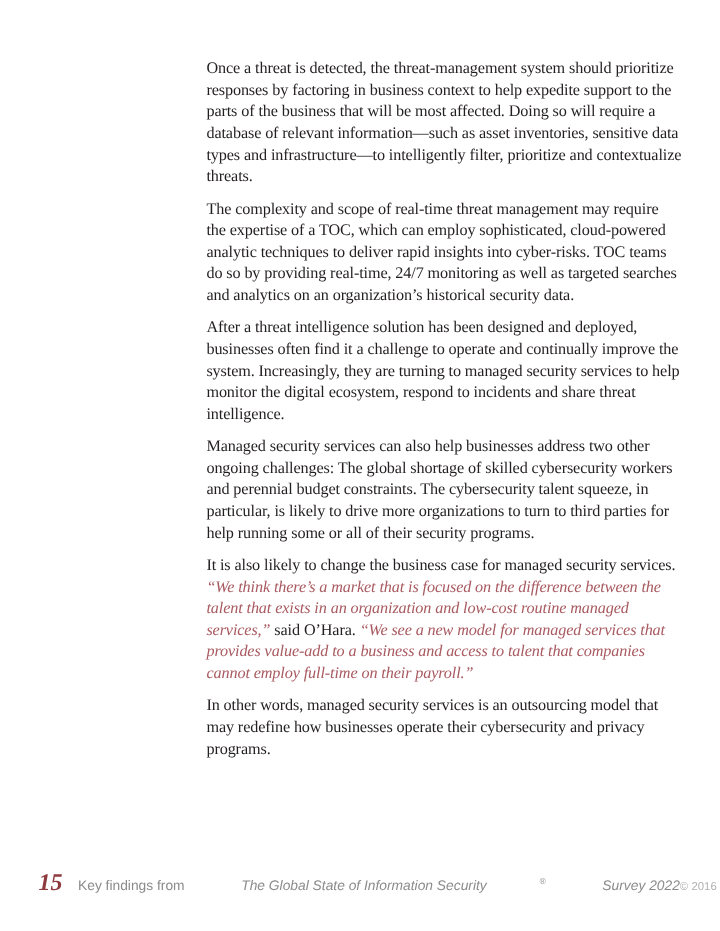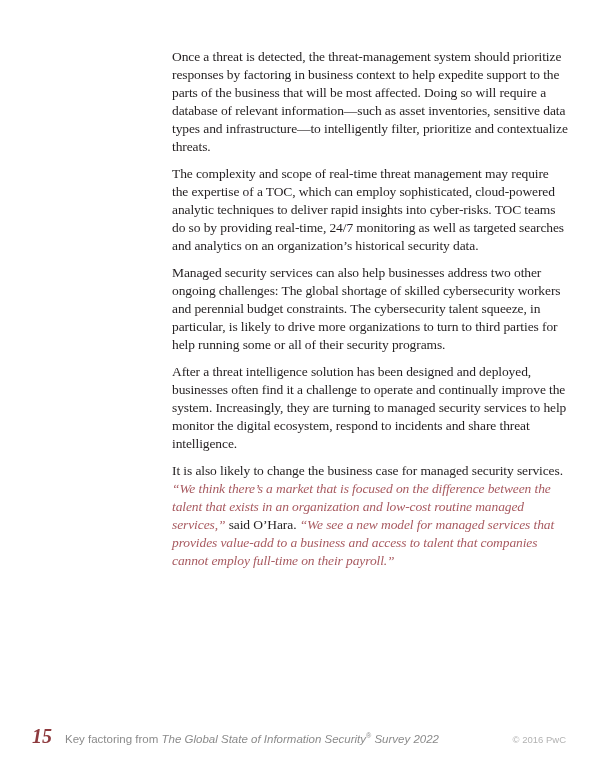--- a/index.html
+++ b/index.html
@@ -54,20 +54,21 @@
   }
   .caption {
     margin-left: 13px;
     font-family: "Liberation Sans", "DejaVu Sans", sans-serif;
     font-size: 11.5px;
     color: var(--footer-gray, #8b8b8b);
     white-space: nowrap;
   }
   .caption .it {
     font-style: italic;
+    margin-left: 44px;
   }
   .caption sup {
     font-size: 7px;
     line-height: 0;
   }
   .copyright {
     margin-left: auto;
     font-family: "Liberation Sans", "DejaVu Sans", sans-serif;
     font-size: 9.5px;
     color: var(--copyright-gray, #b2b2b2);
@@ -77,24 +78,25 @@
 </style>
 </head>
 <body>
 
 <div class="page">
 
   <main class="content">
 
   <p><span class="run-normal">Once a threat is detected, the threat-management system should prioritize responses by factoring in business context to help expedite support to the parts of the business that will be most affected. Doing so will require a database of relevant information—such as asset inventories, sensitive data types and infrastructure—to intelligently filter, prioritize and contextualize threats.</span></p>
       <p><span class="run-normal">The complexity and scope of real-time threat management may require the expertise of a TOC, which can employ sophisticated, cloud-powered analytic techniques to deliver rapid insights into cyber-risks. TOC teams do so by providing real-time, 24/7 monitoring as well as targeted searches and analytics on an organization’s historical security data.</span></p>
+      <p><span class="run-normal">After a threat intelligence solution has been designed and deployed, businesses often find it a challenge to operate and continually improve the system. Increasingly, they are turning to managed security services to help monitor the digital ecosystem, respond to incidents and share threat intelligence.</span></p>
       <p><span class="run-normal">Managed security services can also help businesses address two other ongoing challenges: The global shortage of skilled cybersecurity workers and perennial budget constraints. The cybersecurity talent squeeze, in particular, is likely to drive more organizations to turn to third parties for help running some or all of their security programs.</span></p>
-      <p><span class="run-normal">After a threat intelligence solution has been designed and deployed, businesses often find it a challenge to operate and continually improve the system. Increasingly, they are turning to managed security services to help monitor the digital ecosystem, respond to incidents and share threat intelligence.</span></p>
       <p><span class="run-normal">It is also likely to change the business case for managed security services. </span><span class="run-quote">“We think there’s a market that is focused on the difference between the talent that exists in an organization and low-cost routine managed services,” </span><span class="run-normal">said O’Hara. </span><span class="run-quote">“We see a new model for managed services that provides value-add to a business and access to talent that companies cannot employ full-time on their payroll.”</span></p>
+      <p><span class="run-normal">In other words, managed security services is an outsourcing model that may redefine how businesses operate their cybersecurity and privacy programs.</span></p>
     </main>
 
   <footer class="footer">
     <span class="page-num">15</span>
-    <span class="caption"><span>Key factoring from </span><span class="it">The Global State of Information Security</span><sup class="it">®</sup><span class="it"> Survey 2022</span></span>
+    <span class="caption"><span>Key findings from </span><span class="it">The Global State of Information Security</span><sup class="it">®</sup><span class="it"> Survey 2022</span></span>
     <span class="copyright">© 2016 PwC</span>
   </footer>
 
 </div>
 
 </body></html>

